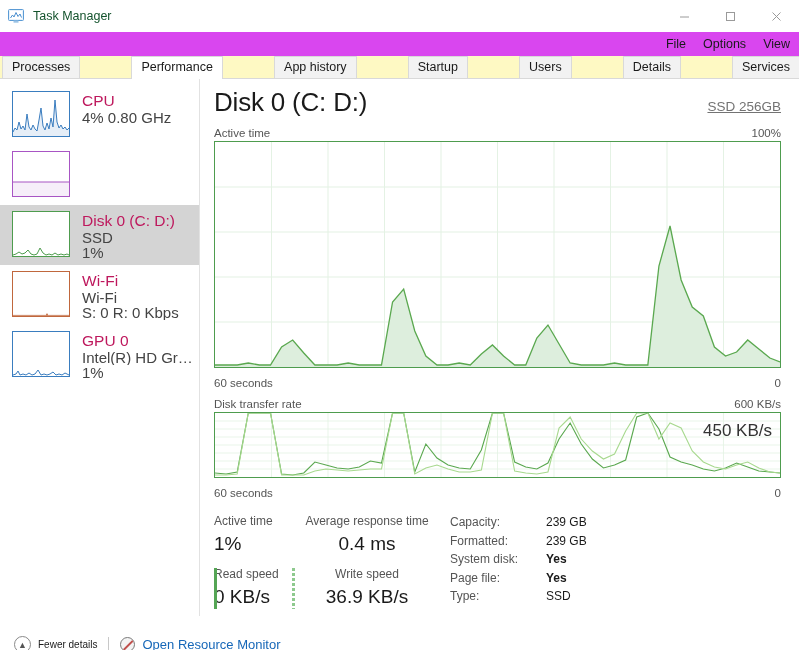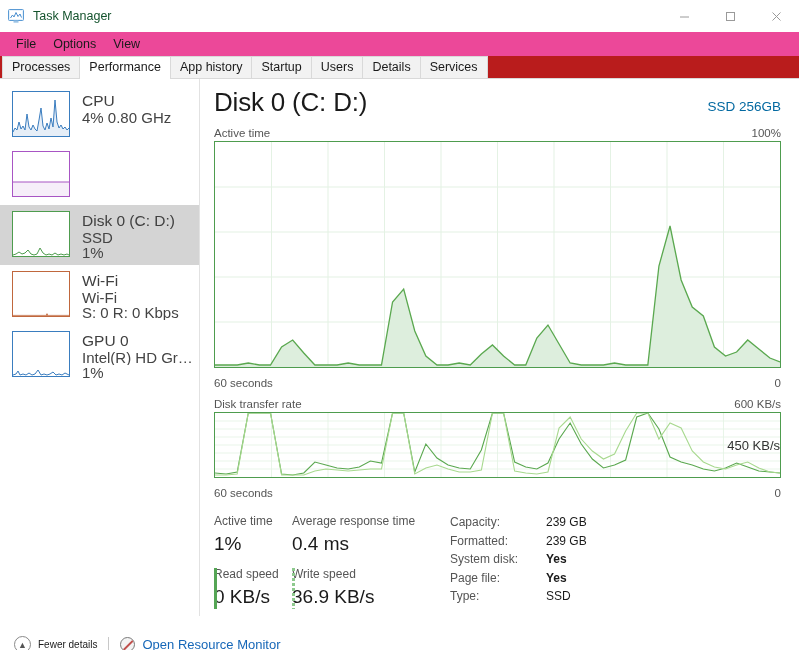--- a/index.html
+++ b/index.html
@@ -23,32 +23,33 @@
   .tb-spacer { flex: 1; }
   .winbtn {
     width: 46px; height: 32px; display: flex;
     align-items: center; justify-content: center;
     color: #909090;
   }
 
   
   .menubar {
     height: 24px; display: flex; align-items: center;
-    padding-left: 8px; background: #ec4899;
+    padding-left: 8px; background: #d946ef; justify-content: flex-end;
   }
   .menuitem {
     font-size: 12.5px; color: #1a1a1a;
     padding: 2px 8px; margin-right: 1px;
   }
 
   
   .tabstrip {
     height: 23px; display: flex; align-items: flex-end;
-    background: #b91c1c; border-bottom: 1px solid #d9d9d9;
+    background: #fef9c3; border-bottom: 1px solid #d9d9d9;
     padding-left: 2px;
+    justify-content: space-between;
   }
   .tab {
     font-size: 12.5px; color: #1a1a1a;
     padding: 3px 9px 4px 9px;
     background: #f2f2f2;
     border: 1px solid #d9d9d9;
     border-bottom: none;
     margin-right: -1px;
     height: 22px;
     line-height: 15px;
@@ -79,62 +80,62 @@
   .thumb {
     width: 58px; height: 46px;
     background: #ffffff;
     border: 1px solid #777;
     flex: 0 0 auto;
     position: relative; overflow: hidden;
   }
   .thumb svg { position: absolute; left: 0; top: 0; }
   .side-text { margin-left: 12px; padding-top: 0px; overflow: hidden; }
   .side-title {
-    font-size: 15.5px; color: #404040; line-height: 19px;
+    font-size: 15.5px; color: #be185d; line-height: 19px;
     white-space: nowrap;
   }
   .side-sub {
     font-size: 15px; color: #444; line-height: 15px;
     white-space: nowrap; overflow: hidden; text-overflow: ellipsis;
     max-width: 125px;
   }
 
   
   .main { flex: 1; padding: 8px 18px 0 14px; position: relative; }
   .main-head { display: flex; align-items: baseline; }
   .main-title { font-size: 26px; font-weight: normal; color: #1a1a1a; letter-spacing: -0.2px; }
-  .main-sub { margin-left: auto; font-size: 13.5px; color: #0369a1; }
+  .main-sub { margin-left: auto; font-size: 13.5px; color: #737373; text-decoration: underline; }
 
   .cap-row {
     display: flex; justify-content: space-between;
     font-size: 11.5px; color: #555;
     margin-top: 9px; margin-bottom: 2px;
   }
 
   .graph {
     border: 1px solid #4e9c4e;
     background: #ffffff;
     position: relative;
     width: 100%;
   }
   .graph.tall { height: 227px; }
   .graph.short { height: 66px; }
   .graph svg { display: block; width: 100%; height: 100%; }
 
   .float-label {
-    position: absolute; right: 0; top: 8px;
-    font-size: 13px; color: #333; margin-top: 17px;
+    position: absolute; right: 8px; top: 8px;
+    font-size: 17px; color: #333;
   }
 
   
   .stats {
     display: flex; margin-top: 14px;
   }
   .stat-col-a { width: 78px; }
-  .stat-col-b { width: 150px; }
+  .stat-col-b { width: 150px; text-align: center; }
   .stat-label { font-size: 12px; color: #555; line-height: 17px; white-space: nowrap; }
   .stat-value { font-size: 19px; color: #1a1a1a; line-height: 28px; white-space: nowrap; }
 
   .speed-block { position: relative; }
   .speed-block .bar {
     position: absolute; left: 0; top: 2px; bottom: 2px; width: 3px;
   }
   .bar.solid { background: #55a555; }
   .bar.dotted {
     background-image: linear-gradient(#8ec98e 55%, rgba(0,0,0,0) 0%);

